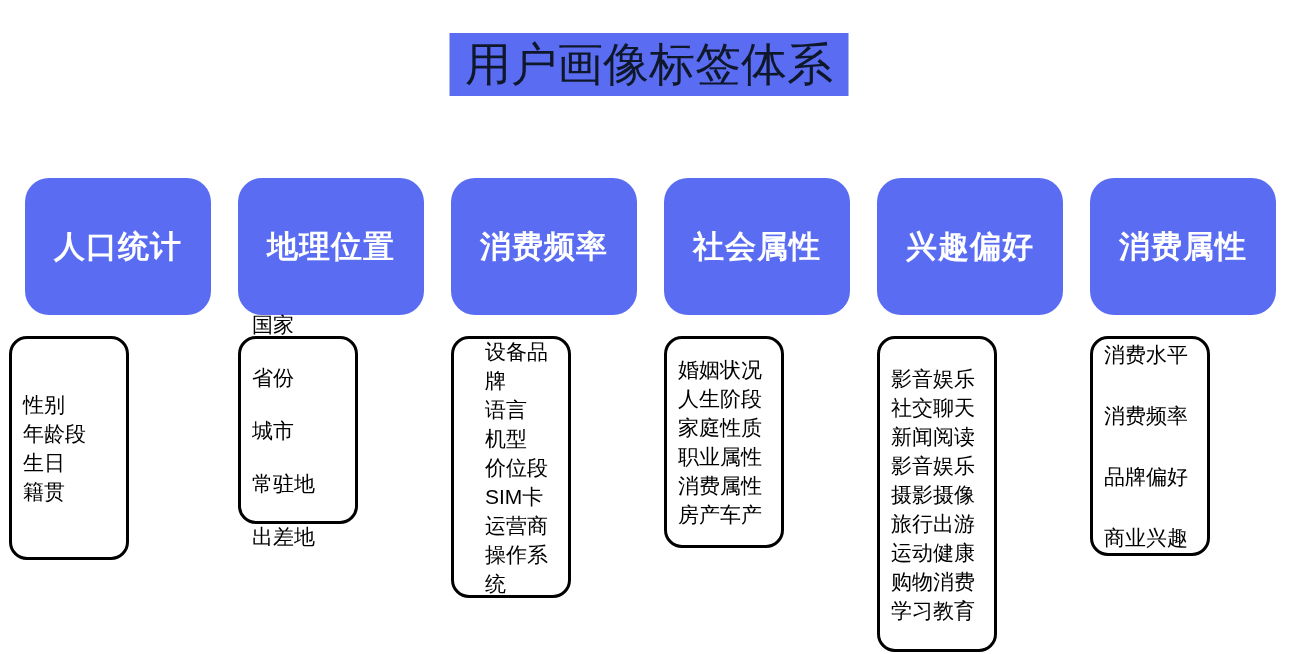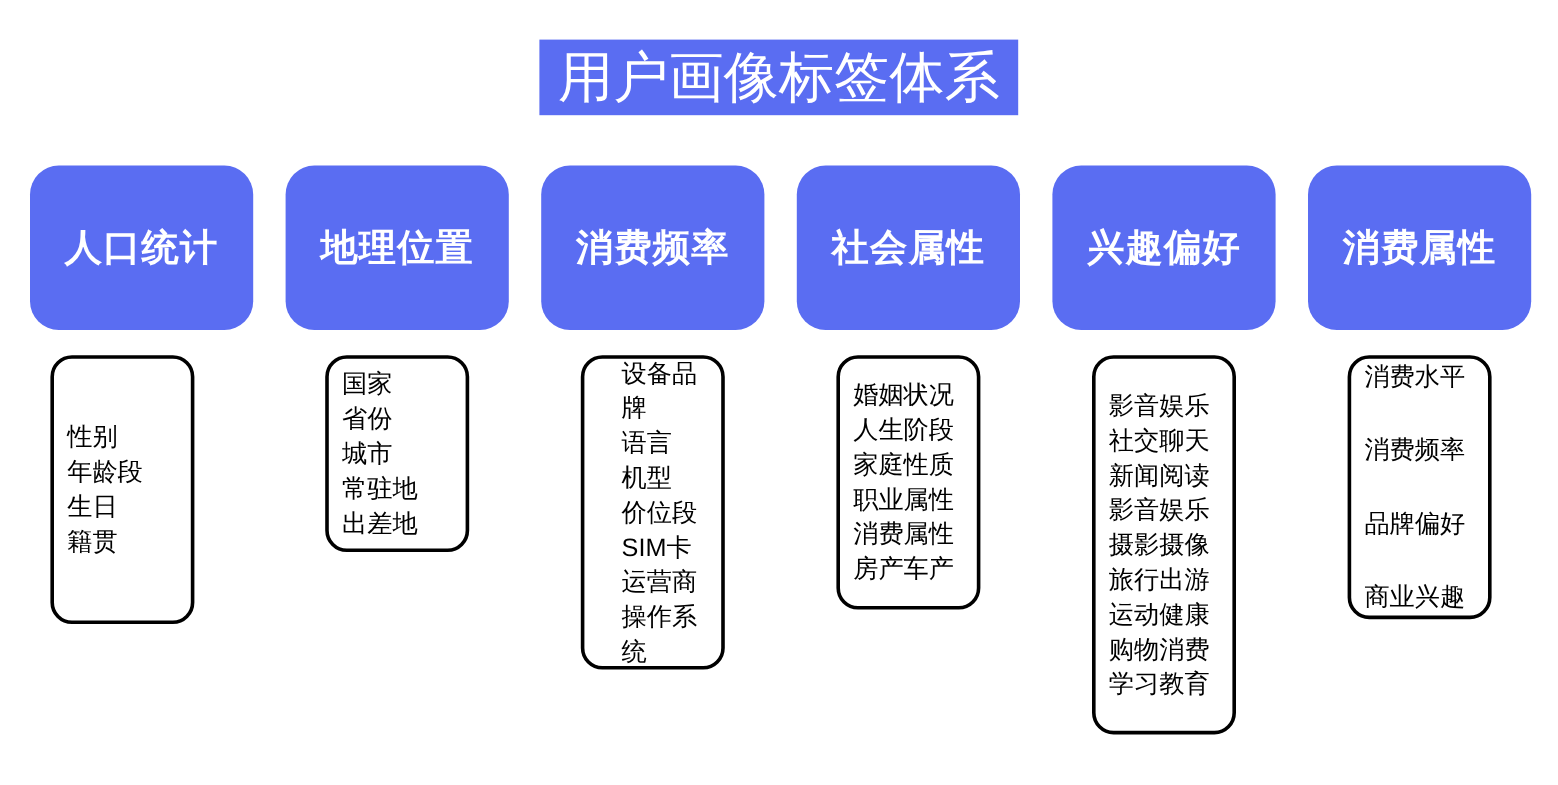--- a/index.html
+++ b/index.html
@@ -15,21 +15,21 @@
   }
 
   .title-banner {
     position: absolute;
     top: 33px;
     left: 50%;
     transform: translateX(-50%);
     width: 399px;
     height: 63px;
     background: var(--accent);
-    color: #ffffff;
+    color: #0f172a;
     font-family: "Liberation Serif", "DejaVu Serif", serif;
     font-size: 46px;
     font-weight: 400;
     display: flex;
     align-items: center;
     justify-content: center;
     white-space: nowrap;
   }
 
   .columns {
@@ -38,21 +38,21 @@
     left: 25px;
     display: flex;
     gap: 27px;
     align-items: flex-start;
   }
 
   .col {
     width: 186px;
     display: flex;
     flex-direction: column;
-    align-items: center;
+    margin-top: 40px;
   }
 
   .cat-header {
     width: 186px;
     height: 137px;
     background: var(--accent);
     border-radius: 24px;
     color: #ffffff;
     font-size: 31px;
     font-weight: 700;
@@ -73,21 +73,21 @@
     flex-direction: column;
     justify-content: center;
     padding: 6px 5px 6px 11px;
     color: #000000;
     font-size: 21px;
     line-height: 29px;
   }
 
   
   .col:nth-child(1) .detail { height: 224px; transform: translateX(-16px); }
-  .col:nth-child(2) .detail { height: 164px; }
+  .col:nth-child(2) .detail { height: 188px; gap: 24px; }
   .col:nth-child(3) .detail { height: 262px; padding-left: 31px; }
   .col:nth-child(4) .detail { height: 212px; }
   .col:nth-child(5) .detail { height: 316px; }
   .col:nth-child(6) .detail { height: 220px; gap: 32px; }
 </style>
 </head>
 <body>
 
 <div class="title-banner">用户画像标签体系</div>
 

